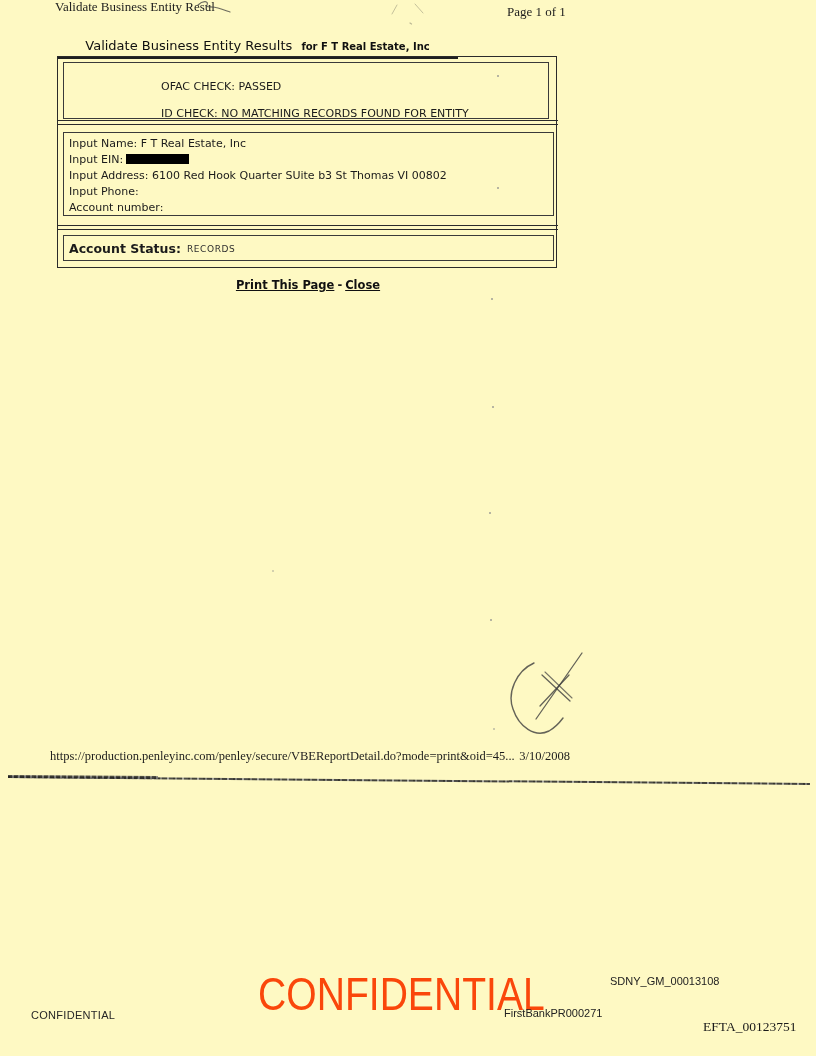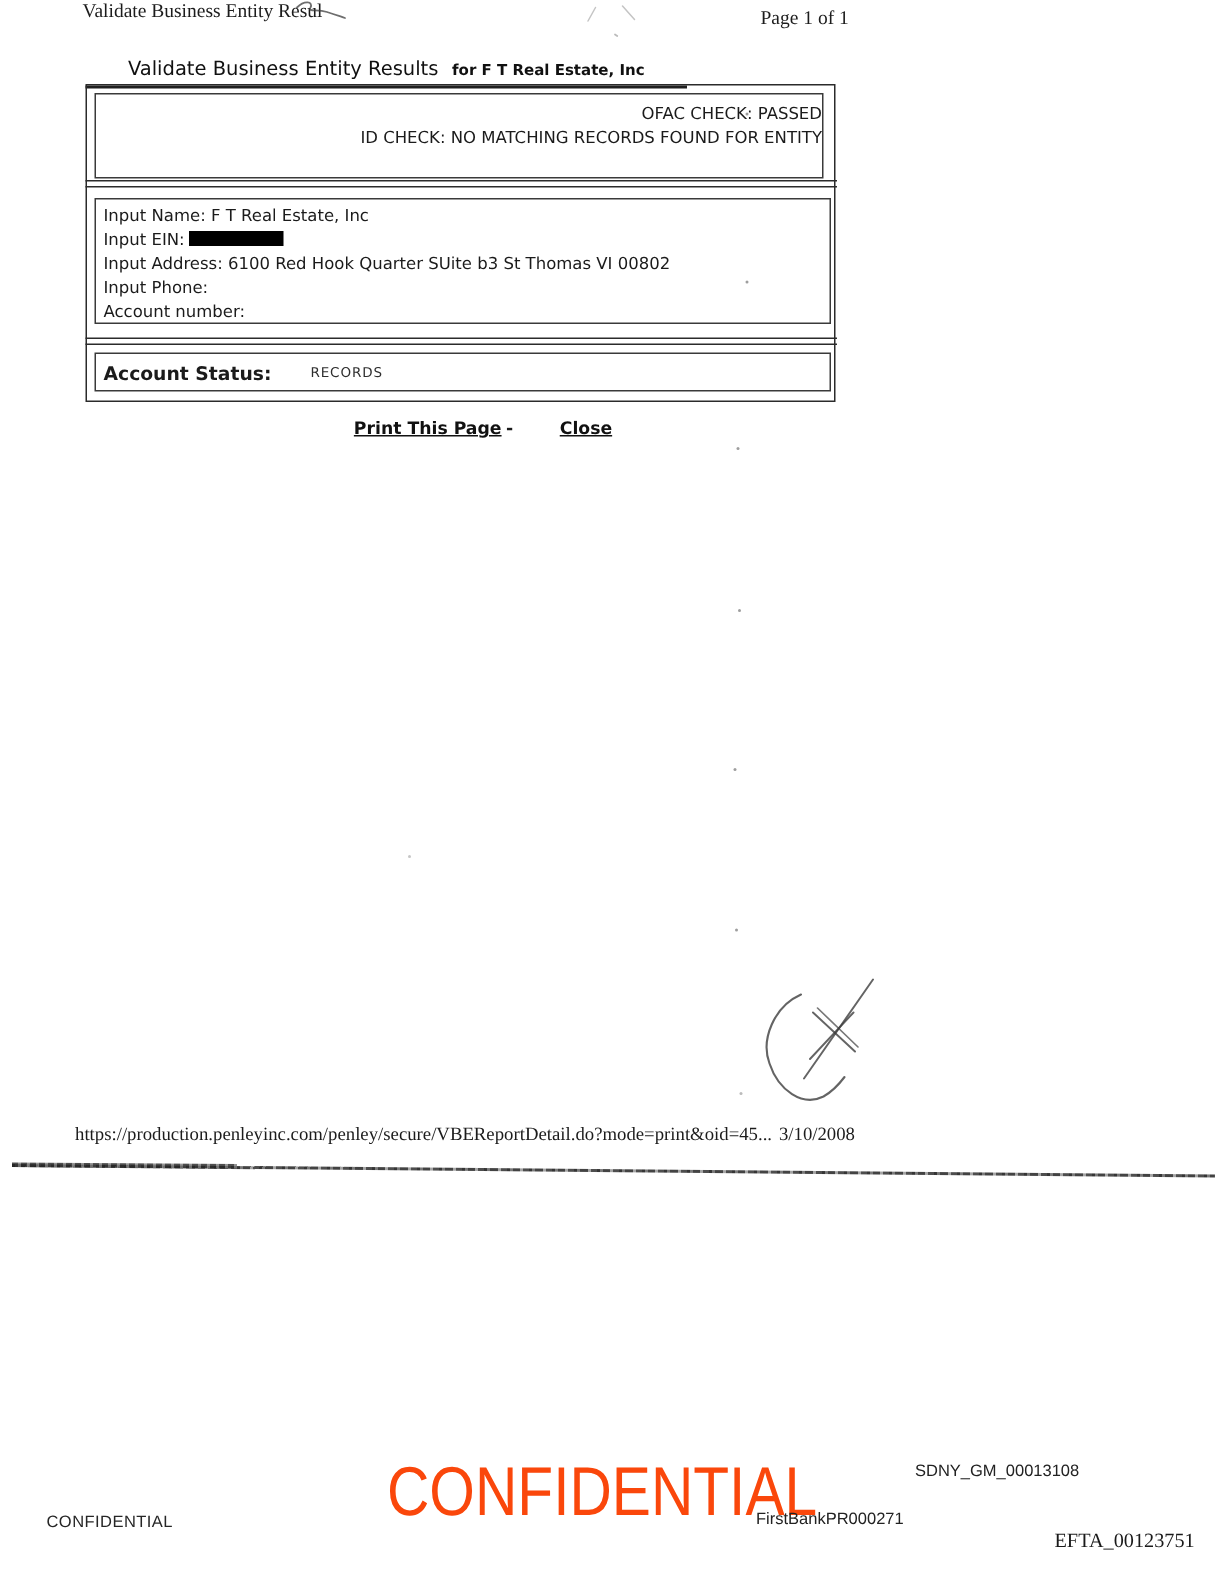--- a/index.html
+++ b/index.html
@@ -1,48 +1,48 @@
 <!DOCTYPE html>
 <html><head>
 <meta charset="utf-8">
 <style>
   html,body{margin:0;padding:0;background:#e8e8e8;}
   .page{
-    position:relative;width:816px;height:1056px;background:#ffffff;
+    position:relative;width:816px;height:1056px;background:#fef9c3;
     font-family:"DejaVu Sans",sans-serif;color:#1b1b1b;overflow:hidden;
   }
   .abs{position:absolute;}
   
   .serif{font-family:"Liberation Serif","DejaVu Serif",serif;}
   .hdr-left{left:55px;top:-1px;font-size:13px;color:#1c1c1c;}
   .hdr-right{left:507px;top:4px;font-size:13px;color:#1c1c1c;}
   
   .title-block{left:57px;top:35px;width:401px;text-align:center;
     border-bottom:2px solid #1f1f1f;padding-bottom:3px;white-space:nowrap;}
   .title-main{font-size:13px;font-weight:normal;color:#101010;}
   .title-suffix{font-size:10px;font-weight:bold;color:#101010;margin-left:4px;}
   
   .outer-box{left:57px;top:56px;width:498px;height:210px;border:1.5px solid #2b2b2b;}
   .sep{position:absolute;left:-1.5px;right:-1.5px;height:3px;
     border-top:1.5px solid #2b2b2b;border-bottom:1.5px solid #2b2b2b;}
   .sep1{top:63px;} .sep2{top:168px;}
   .inner-box{position:absolute;left:5px;width:484px;border:1px solid #3a3a3a;}
   .results-box{top:5px;height:51px;padding-top:4px;box-sizing:content-box;}
   .results-heading{text-align:center;font-size:11.5px;font-weight:bold;letter-spacing:.4px;}
-  .check-line{margin-left:97px;font-size:11px;line-height:15px;margin-top:1px;text-align:right;}
+  .check-line{margin-left:97px;font-size:11px;line-height:15px;margin-top:12px;}
   .input-box{top:75px;height:79px;padding:3px 0 0 5px;font-size:11px;line-height:16px;}
   .redaction{display:inline-block;width:63px;height:10px;vertical-align:middle;
     margin-left:3px;position:relative;top:-1px;}
-  .status-box{top:178px;height:24px;display:flex;align-items:center;padding-left:5px;gap:20px;}
+  .status-box{top:178px;height:24px;display:flex;align-items:center;padding-left:5px;}
   .status-label{font-weight:bold;font-size:12.5px;}
   .status-value{font-size:9px;letter-spacing:.6px;margin-left:6px;color:#2e2e2e;padding-top:2px;}
   
   .print-close{top:278px;left:0;width:616px;text-align:center;
     font-size:11.5px;font-weight:bold;}
-  .print-close a{color:#111;text-decoration:underline;cursor:pointer;margin-left:28px;}
+  .print-close a{color:#111;text-decoration:underline;cursor:pointer;}
   .link-sep{text-decoration:none;margin:0 3px;}
   
   .speck{position:absolute;width:2px;height:2px;border-radius:50%;background:#8d8d8d;opacity:.85;}
   .scan-line{left:8px;top:776px;width:802px;height:2px;transform:rotate(.5deg);
     transform-origin:left center;opacity:.9;
     background:repeating-linear-gradient(to right,
       #1f1f1f 0 2px,#6a6a6a 2px 4px,#2e2e2e 4px 9px,#9a9a9a 9px 11px,#3a3a3a 11px 15px);}
   .scan-line-left{left:8px;top:775px;width:150px;height:3px;transform:rotate(.4deg);
     transform-origin:left center;opacity:.8;
     background:repeating-linear-gradient(to right,#222 0 4px,#777 4px 6px);}

